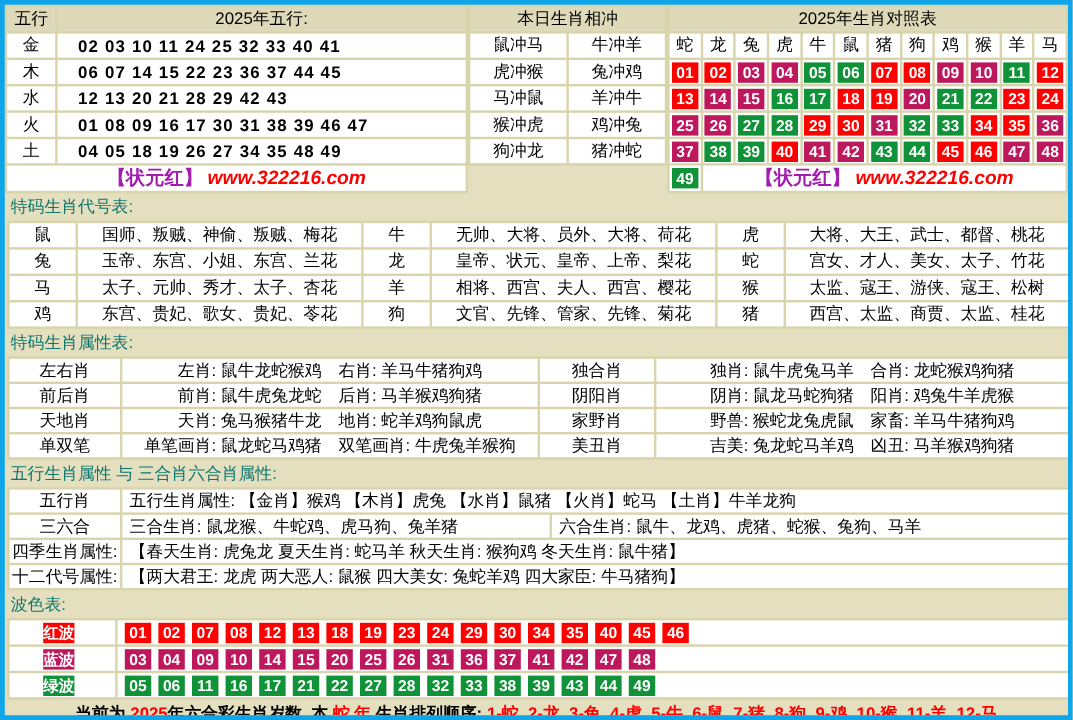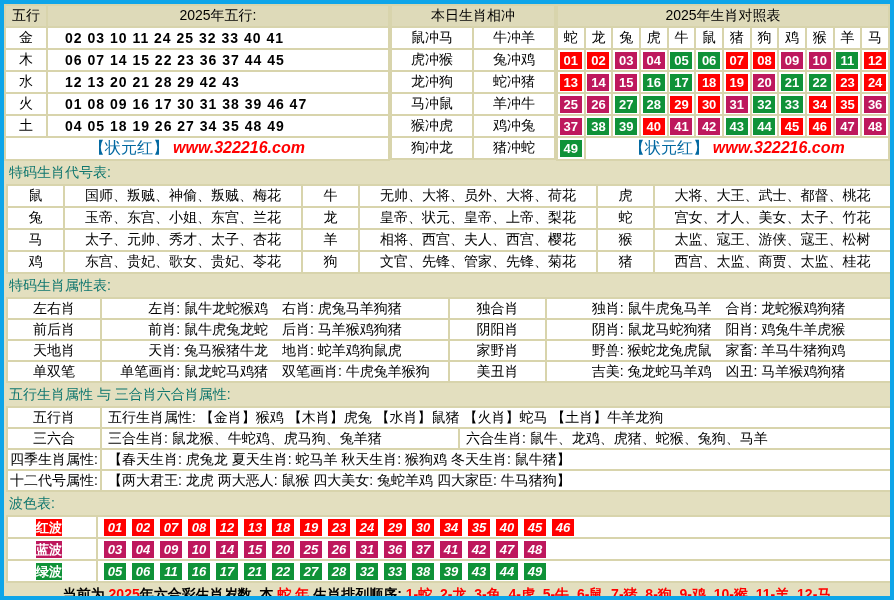--- a/index.html
+++ b/index.html
@@ -20,21 +20,21 @@
     text-align:center;vertical-align:middle;
     overflow:hidden;white-space:nowrap;padding:0;
   }
   table.tbl td.hdr{background:#DEDAB9;font-size:14px;}
   .top-row{display:flex;align-items:flex-start;}
   .t-wuxing{width:386px;}
   .t-clash{width:166px;}
   .t-zodiac{width:334px;}
   .t-wuxing td,.t-clash td,.t-zodiac td{height:20px;}
   .t-wuxing td.nums{text-align:left;padding-left:17px;font-weight:bold;letter-spacing:1px;}
-  .brand-name{color:#0369a1;font-weight:normal;font-size:16px;}
+  .brand-name{color:#a21caf;font-weight:bold;font-size:16px;}
   .brand-url{color:#FF0000;font-weight:bold;font-size:16px;font-style:italic;}
   .chip{
     display:inline-block;min-width:22px;height:17px;line-height:17px;
     color:#fff;font-weight:bold;font-size:13px;text-align:center;
   }
   .bg-red{background:#FF0000;}
   .bg-blue{background:#be185d;}
   .bg-green{background:#0F9238;}
   .tx-red{color:#FF0000;}
   .tx-blue{color:#3E5FE0;}
@@ -43,21 +43,21 @@
   .sec-label{padding:3px 21px 2px 5px;font-size:14px;color:#0f766e;}
   .t-codename{width:886px;margin-left:2px;}
   .t-codename td{height:20px;}
   .t-attr{width:886px;margin-left:2px;}
   .t-attr td{height:19px;}
   .t-wxattr{width:886px;margin-left:2px;}
   .t-wxattr td{height:19px;}
   .t-wxattr td.content{text-align:left;padding-left:6px;}
   .t-wave{width:886px;margin-left:2px;}
   .t-wave td{height:20px;}
-  .t-wave td.wavenums{text-align:left;padding-left:6px;font-style:italic;}
+  .t-wave td.wavenums{text-align:left;padding-left:6px;}
   .t-wave .chip{margin-right:6px;}
   .footer-line{
     text-align:center;font-size:14px;font-weight:bold;
     padding-top:3px;color:#000;white-space:nowrap;
   }
   .b{font-weight:bold;}
 </style>
 </head>
 <body>
 
@@ -108,24 +108,20 @@
           <tr>
             <td class="hdr" colspan="2">本日生肖相冲</td>
           </tr>
           <tr>
             <td>鼠冲马</td>
             <td>牛冲羊</td>
           </tr>
           <tr>
             <td>虎冲猴</td>
             <td>兔冲鸡</td>
-          </tr>
-          <tr>
-            <td>龙冲狗</td>
-            <td>蛇冲猪</td>
           </tr>
           <tr>
             <td>马冲鼠</td>
             <td>羊冲牛</td>
           </tr>
           <tr>
             <td>猴冲虎</td>
             <td>鸡冲兔</td>
           </tr>
           <tr>
@@ -267,21 +263,21 @@
   <table class="tbl t-attr">
     <colgroup>
       <col style="width:92px">
         <col style="width:346px">
       <col style="width:95px">
         <col>
     </colgroup>
     <tbody>
         <tr>
           <td class="tx-red">左右肖</td>
-          <td class="tx-red">左肖: 鼠牛龙蛇猴鸡　右肖: 虎兔马羊狗猪</td>
+          <td class="tx-red">左肖: 鼠牛龙蛇猴鸡　右肖: 羊马牛猪狗鸡</td>
           <td class="tx-red">独合肖</td>
           <td class="tx-red">独肖: 鼠牛虎兔马羊　合肖: 龙蛇猴鸡狗猪</td>
         </tr>
         <tr>
           <td class="tx-blue">前后肖</td>
           <td class="tx-blue">前肖: 鼠牛虎兔龙蛇　后肖: 马羊猴鸡狗猪</td>
           <td class="tx-blue">阴阳肖</td>
           <td class="tx-blue">阴肖: 鼠龙马蛇狗猪　阳肖: 鸡兔牛羊虎猴</td>
         </tr>
         <tr>

